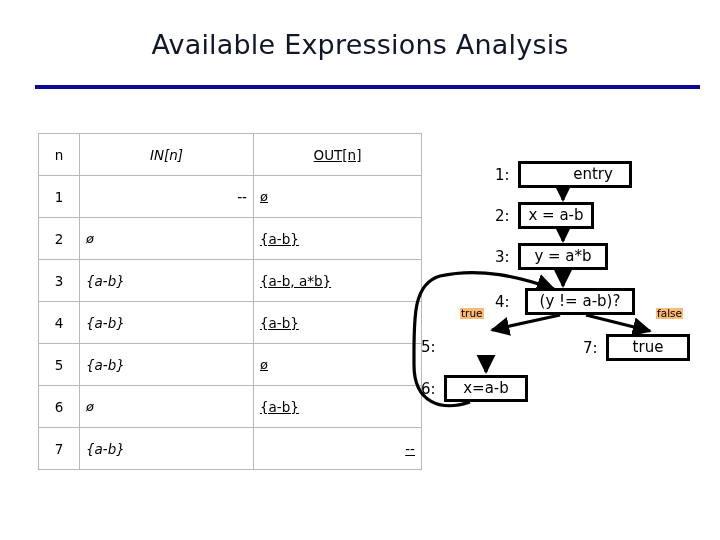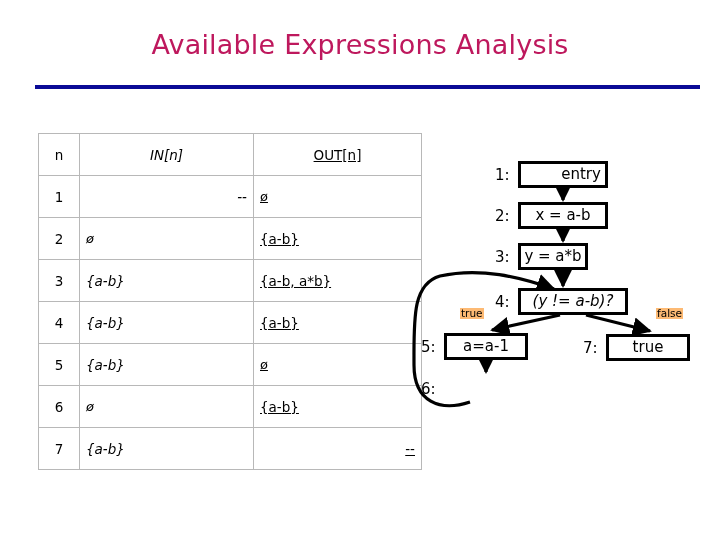--- a/index.html
+++ b/index.html
@@ -19,21 +19,21 @@
   
   #slide-title {
     position: absolute;
     left: 0;
     top: 29px;
     width: 720px;
     text-align: center;
     font-size: 27px;
     font-weight: normal;
     letter-spacing: 0.2px;
-    color: #be185d;
+    color: #0f172a;
     white-space: nowrap;
   }
   #title-rule {
     position: absolute;
     left: 35px;
     top: 85px;
     width: 665px;
     height: 4px;
     background: #0a0a96;
   }
@@ -110,24 +110,24 @@
     position: absolute;
     font-size: 10.5px;
     line-height: 1;
     z-index: 3;
     white-space: nowrap;
     background: #fdba74;
     padding: 0 1px;
   }
 
   
-  #node-1 { left: 108px; top: 11px;  width: 90px;  height: 27px; padding-left: 36px; }
-  #node-2 { left: 108px; top: 52px;  width: 90px;  height: 27px; }
-  #node-3 { left: 108px; top: 93px;  width: 70px;  height: 27px; }
-  #node-4 { left: 108px; top: 138px; width: 110px; height: 27px; font-style: italic; }
+  #node-1 { left: 108px; top: 11px;  width: 114px;  height: 27px; padding-left: 36px; }
+  #node-2 { left: 108px; top: 52px;  width: 76px;  height: 27px; }
+  #node-3 { left: 108px; top: 93px;  width: 90px;  height: 27px; }
+  #node-4 { left: 115px; top: 138px; width: 110px; height: 27px; }
   #node-5 { left: 34px;  top: 183px; width: 84px;  height: 27px; }
   #node-6 { left: 34px;  top: 225px; width: 84px;  height: 27px; }
   #node-7 { left: 196px; top: 184px; width: 84px;  height: 27px; }
 
   #label-1 { left: 85px;  top: 18px;  }
   #label-2 { left: 85px;  top: 59px;  }
   #label-3 { left: 85px;  top: 100px; }
   #label-4 { left: 85px;  top: 145px; }
   #label-5 { left: 11px;  top: 190px; }
   #label-6 { left: 11px;  top: 232px; }
@@ -219,22 +219,22 @@
   <div class="cfg-label" id="label-2">2:</div>
   <div class="cfg-node" id="node-2">x = a-b</div>
 
   <div class="cfg-label" id="label-3">3:</div>
   <div class="cfg-node" id="node-3">y = a*b</div>
 
   <div class="cfg-label" id="label-4">4:</div>
   <div class="cfg-node" id="node-4">(y != a-b)?</div>
 
   <div class="cfg-label" id="label-5">5:</div>
-  <div class="cfg-node" id="node-5">a=a-1</div>
 
   <div class="cfg-label" id="label-6">6:</div>
+  <div class="cfg-node" id="node-6">x=a-b</div>
 
   <div class="cfg-label" id="label-7">7:</div>
   <div class="cfg-node" id="node-7">true</div>
 
   <div class="cfg-edge-label" id="edge-label-true">true</div>
   <div class="cfg-edge-label" id="edge-label-false">false</div>
 </div>
 
 </body></html>

